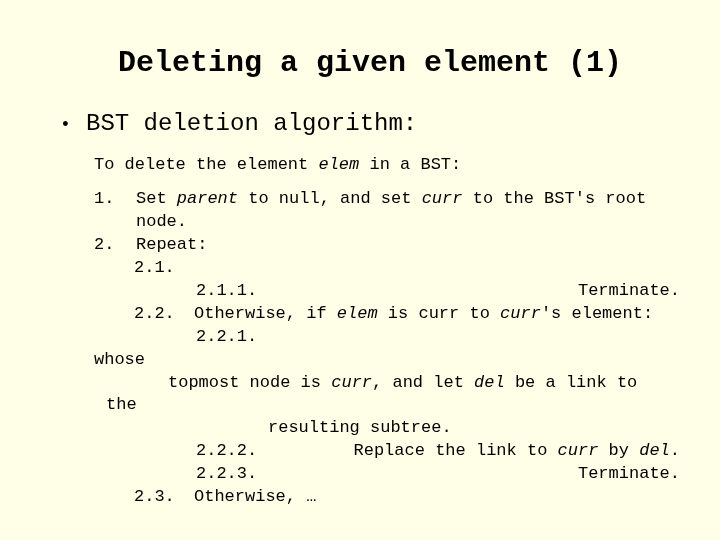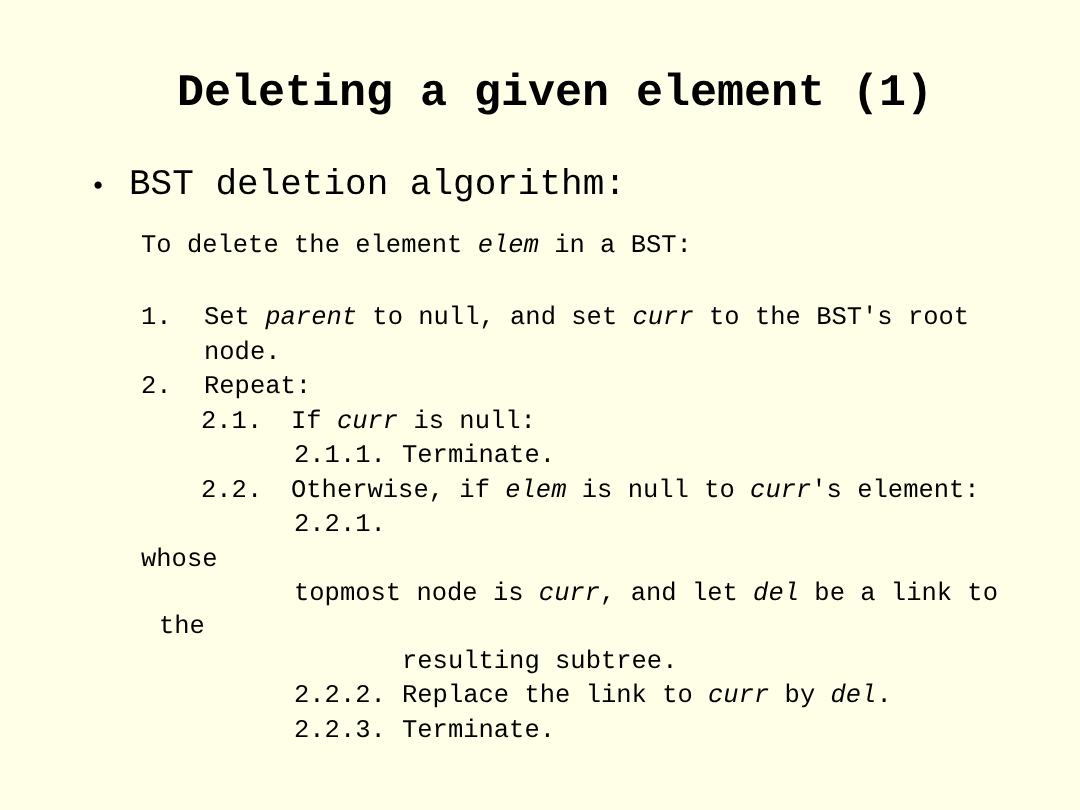--- a/index.html
+++ b/index.html
@@ -34,41 +34,41 @@
     flex: 0 0 26px;
     font-size: 18px;
     line-height: 1;
   }
   .bullet-text {
     font-size: 24px;
   }
   .intro {
     margin-left: 34px;
     font-size: 17px;
-    margin-bottom: 28px;
+    margin-bottom: 14px;
   }
   .algo {
     margin-left: 34px;
     font-size: 17px;
     line-height: 1.35;
   }
   .row {
     display: flex;
   }
   .num {
     flex: 0 0 42px;
   }
   .subnum {
     flex: 0 0 60px;
   }
   .subsubnum {
     flex: 0 0 72px;
   }
   .indent1 { margin-left: 40px; }
-  .indent2 { margin-left: 102px; }
+  .indent2 { margin-left: 102px; justify-content: space-between; }
   .indentwhose { margin-left: 0px; }
   .indentthe { margin-left: 12px; }
   em { font-style: italic; }
 </style>
 </head>
 <body>
 
 <div class="slide">
 
   <div class="title">Deleting a given element (1)</div>
@@ -91,58 +91,59 @@
       </div>
     </div>
 
     <div class="row">
       <div class="num">2.</div>
       <div>Repeat:</div>
     </div>
 
     <div class="row indent1">
       <div class="subnum">2.1.</div>
-      <div>
-        <span>If </span><em>curr</em><span> is null:</span>
-      </div>
     </div>
 
     <div class="row indent2">
       <div class="subsubnum">2.1.1.</div>
       <div>Terminate.</div>
     </div>
 
     <div class="row indent1">
       <div class="subnum">2.2.</div>
       <div>
-        <span>Otherwise, if </span><em>elem</em><span> is null to </span><em>curr</em><span>'s element:</span>
+        <span>Otherwise, if </span><em>elem</em><span> is curr to </span><em>curr</em><span>'s element:</span>
       </div>
     </div>
 
     <div class="row indent2">
       <div class="subsubnum">2.2.1.</div>
     </div>
 
     <div class="indentwhose">whose</div>
 
-    <div class="indent2" style="margin-left:102px">
+    <div class="indent2" style="margin-left:74px">
       <span>topmost node is </span><em>curr</em><span>, and let </span><em>del</em><span> be a link to</span>
     </div>
 
     <div class="indentthe">the</div>
 
     <div style="margin-left:174px">resulting subtree.</div>
 
     <div class="row indent2">
       <div class="subsubnum">2.2.2.</div>
       <div>
         <span>Replace the link to </span><em>curr</em><span> by </span><em>del</em><span>.</span>
       </div>
     </div>
 
     <div class="row indent2">
       <div class="subsubnum">2.2.3.</div>
       <div>Terminate.</div>
     </div>
 
+    <div class="row indent1">
+      <div class="subnum">2.3.</div>
+      <div>Otherwise, …</div>
+    </div>
 
   </div>
 </div>
 
 </body></html>

